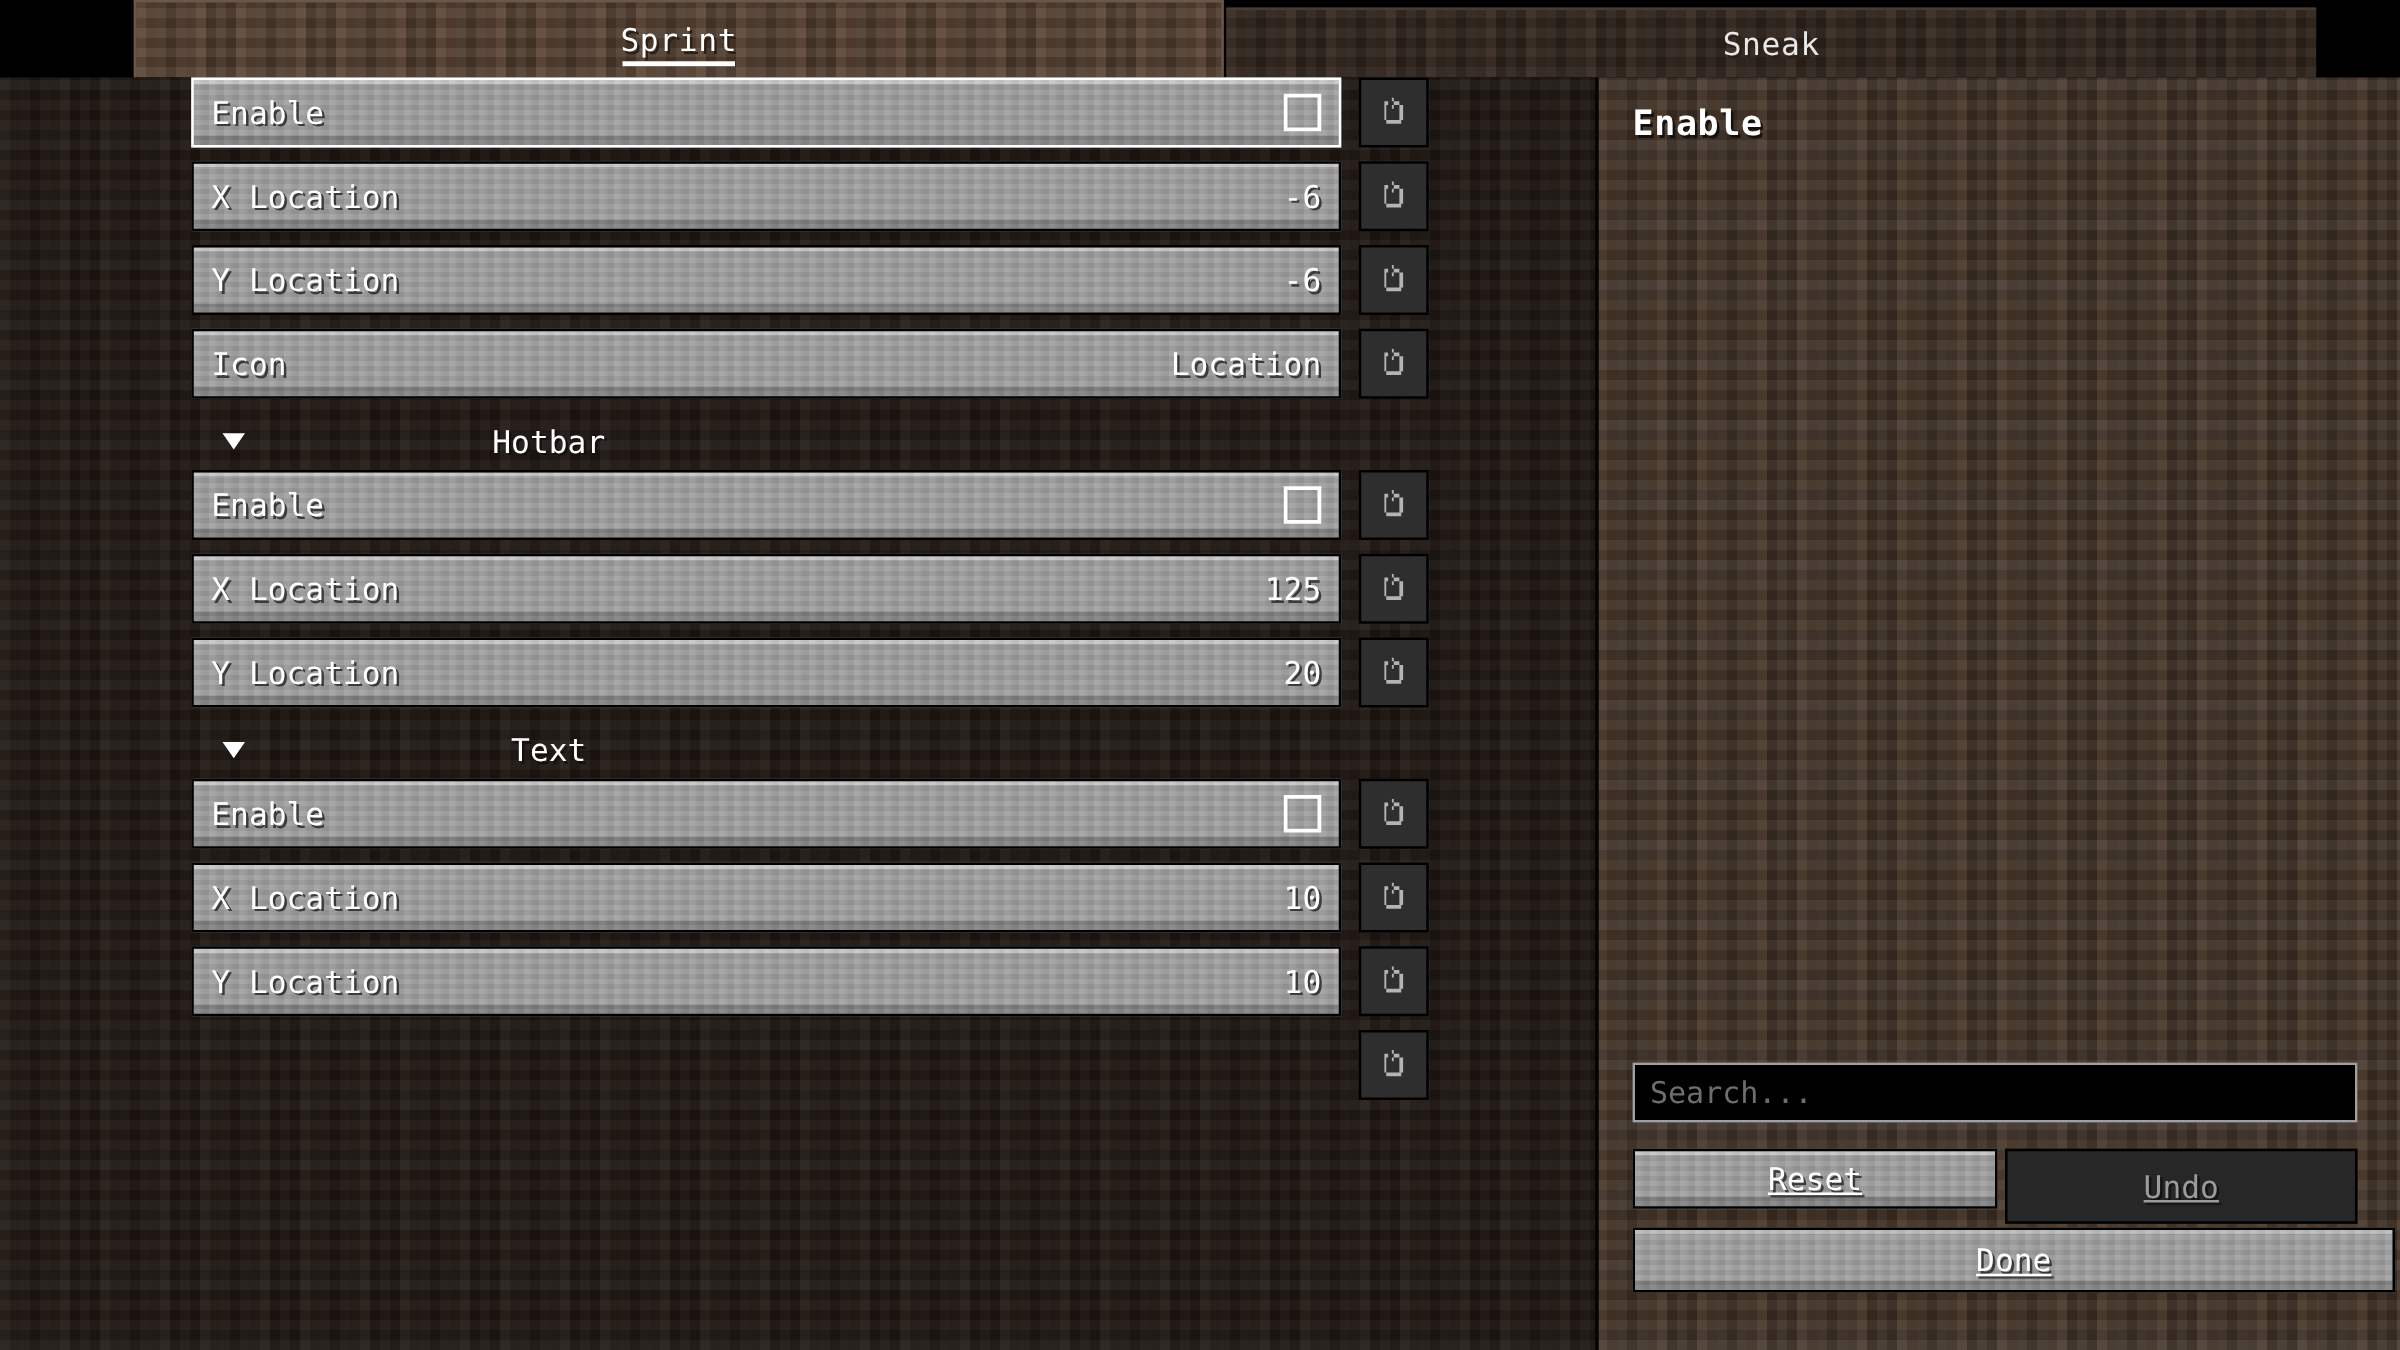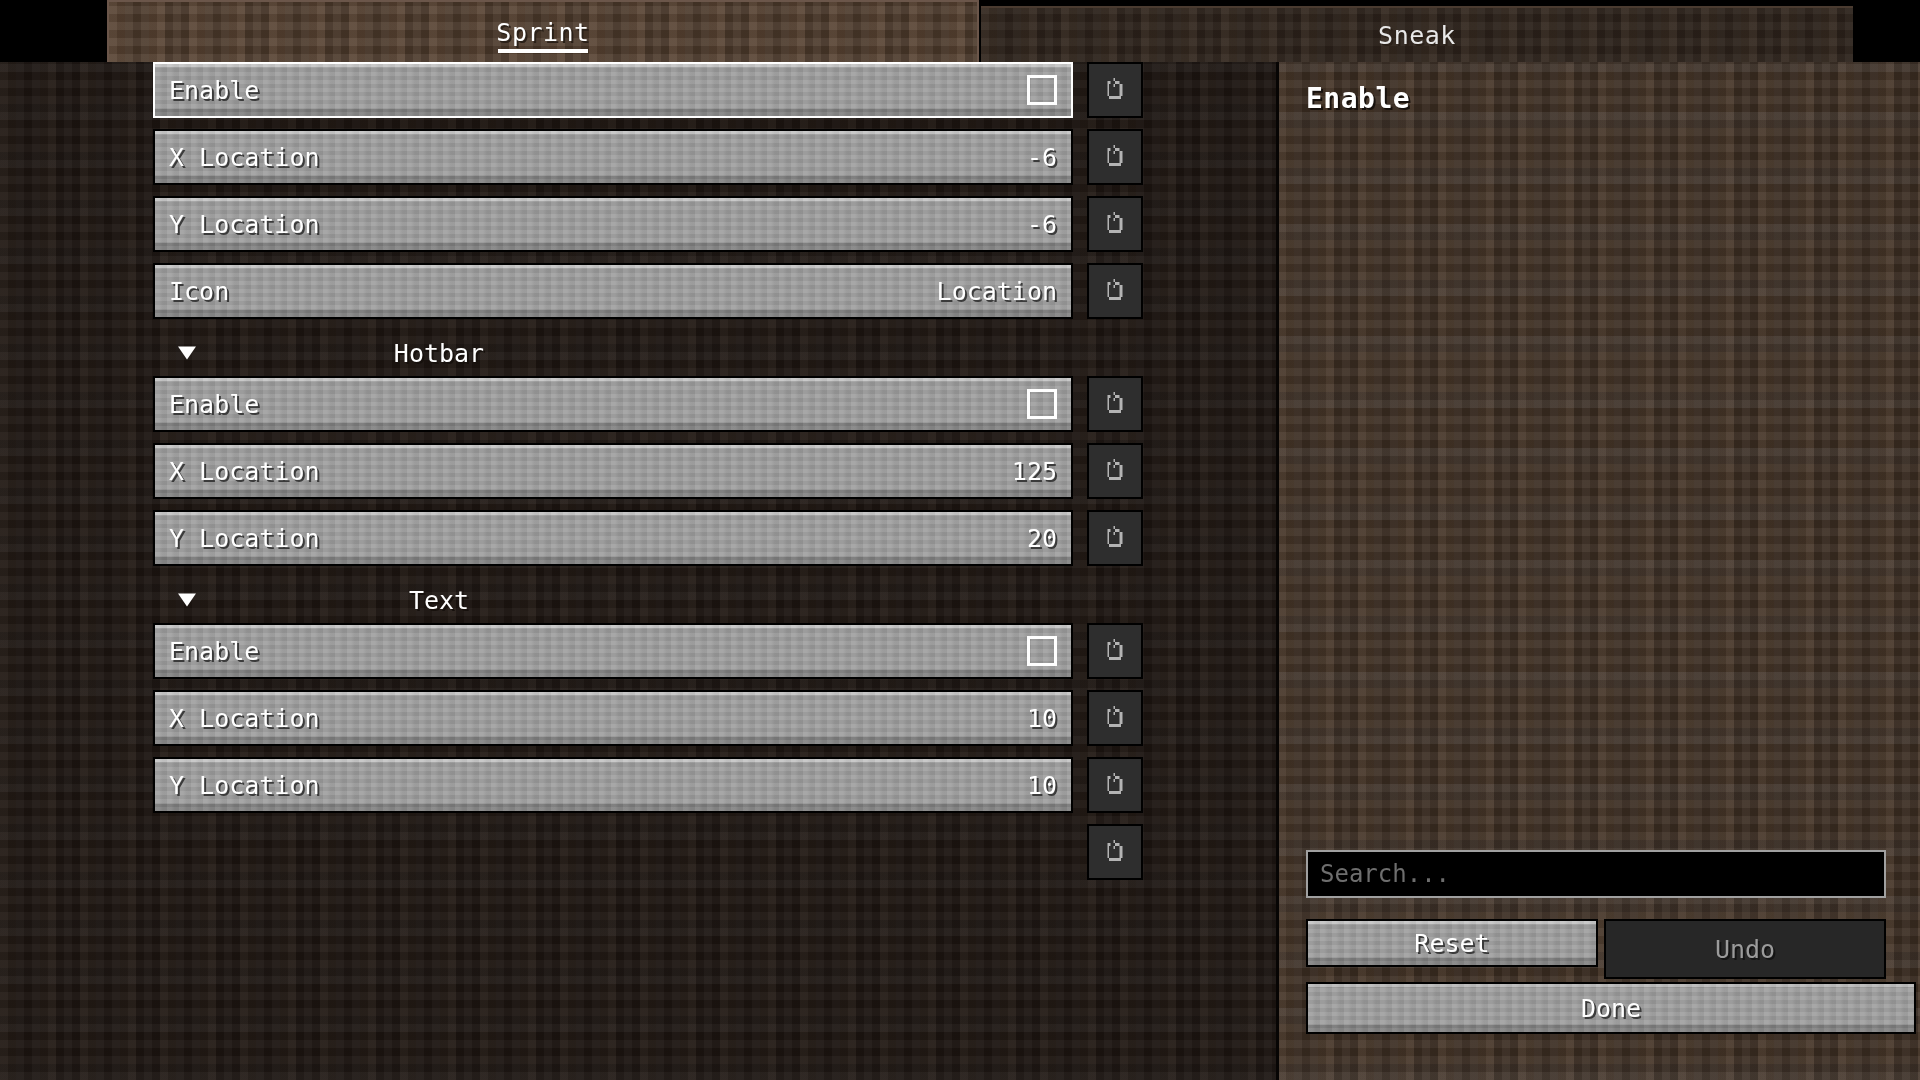--- a/index.html
+++ b/index.html
@@ -129,21 +129,21 @@
   }
   #search-field {
     position:absolute; left:28px; top:788px; width:580px; height:48px;
     background:#000000; border:2px solid #a0a0a0;
     display:flex; align-items:center; padding:0 12px;
   }
   #search-field .ph { color:#6e6e6e; font-size:24px; }
   .btn {
     position:absolute; border:2px solid #000000;
     display:flex; align-items:center; justify-content:center;
-    color:#ffffff; font-size:25px; text-shadow:2px 2px 0 #3b3b3b;
+    color:#ffffff; font-size:25px; text-shadow:2px 2px 0 #3b3b3b;text-decoration:underline;
   }
   .btn.disabled { background:#272727; color:#9b9b9b; text-shadow:2px 2px 0 #141414; }
   #btn-reset { left:28px;  top:857px; width:292px; height:48px; }
   #btn-undo  { left:326px; top:857px; width:282px; height:60px; }
   #btn-done  { left:28px;  top:920px; width:610px; height:52px; }
 </style>
 </head>
 <body>
 
 <div id="tabbar">

